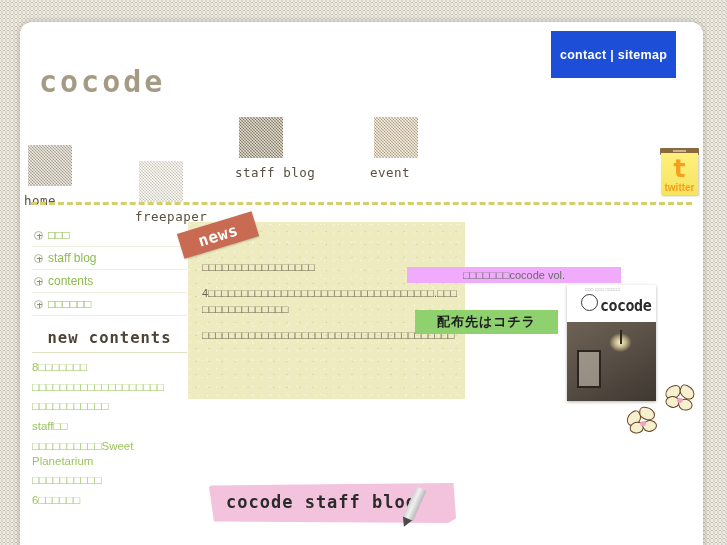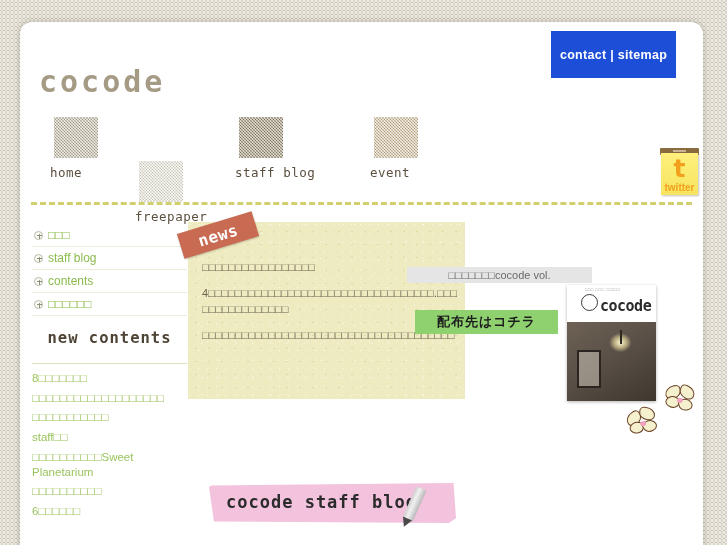--- a/index.html
+++ b/index.html
@@ -238,21 +238,21 @@
   .plus-ico::after { left: 3.5px; top: 2px; width: 1px; height: 5px; }
 
   .side-head2 {
     margin-top: 13px;
     font-family: "DejaVu Sans Mono", monospace;
     font-size: 15.5px;
     font-weight: bold;
     color: #4e4436;
     text-align: center;
     letter-spacing: 1px;
-    padding-bottom: 16px;
+    padding-bottom: 5px;
     border-bottom: 1px solid #dfe0c0;
   }
   .news-list { list-style: none; margin-top: 7px; }
   .news-list li {
     font-size: 11.5px;
     color: #9cc45f;
     line-height: 1.28;
     margin-bottom: 5px;
     cursor: pointer;
   }
@@ -303,23 +303,23 @@
     color: #6d6552;
     line-height: 1.45;
     margin-bottom: 10px;
   }
 
   
   .gray-bar {
     position: absolute;
     left: 387px;
     top: 245px;
-    width: 185px;
+    width: 214px;
     height: 16px;
-    background: #e5e5e5;
+    background: #f0abfc;
     display: flex;
     align-items: center;
     justify-content: center;
     font-size: 11px;
     color: #6b6b6b;
   }
 
   
   .green-cta {
     position: absolute;
@@ -482,21 +482,21 @@
 <body>
 
 <div class="page">
 
 
   <div class="logo">cocode</div>
 
   <div class="contact-btn">contact | sitemap</div>
 
   <div class="gnav">
-    <div class="gnav-item" style="left:30px;">
+    <div class="gnav-item" style="left:4px;margin-top:28px;">
       <span class="swatch sw-a"></span>
       <span class="lbl">home</span>
     </div>
     <div class="gnav-item" style="left:115px;margin-top:44px;">
       <span class="swatch sw-b"></span>
       <span class="lbl">freepaper</span>
     </div>
     <div class="gnav-item" style="left:215px;">
       <span class="swatch sw-c"></span>
       <span class="lbl">staff blog</span>

